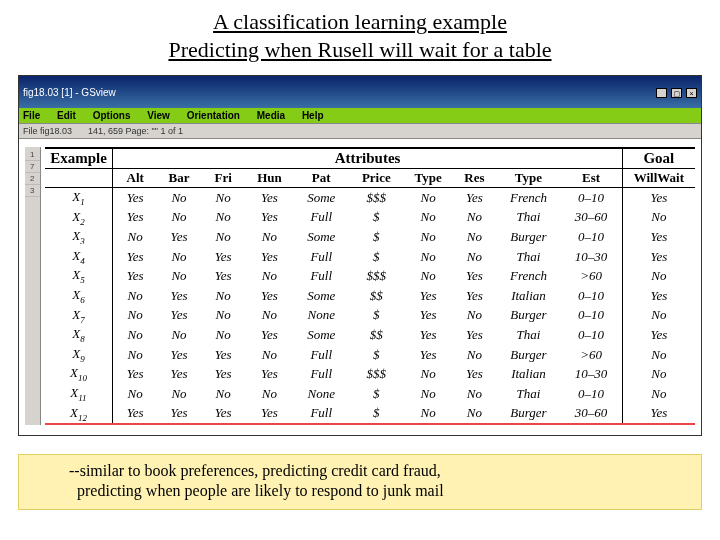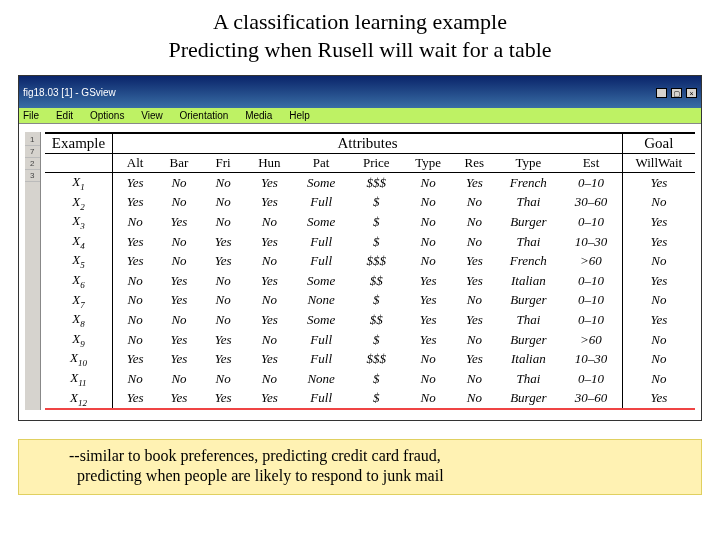--- a/index.html
+++ b/index.html
@@ -10,20 +10,21 @@
     height: 540px;
     font-family: "Times New Roman", serif;
     background: #fff;
     overflow: hidden;
   }
   .slide-title {
     text-align: center;
     font-size: 22px;
     line-height: 1.25;
     padding: 8px 0 6px 0;
+    text-decoration: underline;
   }
   .app-window {
     margin: 6px 18px 0 18px;
     border: 1px solid #333;
     background: #d6d3ce;
     font-family: Tahoma, Arial, sans-serif;
   }
   .titlebar {
     background: linear-gradient(#0a246a,#3a6ea5);
     color: #fff;
@@ -39,24 +40,25 @@
     width: 11px; height: 10px;
     background: #d6d3ce;
     border: 1px solid #000;
     margin-left: 1px;
     font-size: 7px;
     text-align: center;
     line-height: 9px;
     color: #000;
   }
   .menubar {
-    background: #bef264;
+    background: #84cc16;
     font-size: 10px;
     padding: 2px 4px;
     border-bottom: 1px solid #888;
+    font-weight: bold;
   }
   .menubar span { margin-right: 14px; cursor: default; }
   .toolbar {
     background: #d6d3ce;
     font-size: 9px;
     padding: 2px 4px;
     border-bottom: 1px solid #888;
     color: #333;
     display: flex;
     gap: 16px;
@@ -85,21 +87,21 @@
     width: 100%;
     table-layout: fixed;
   }
   table.main th, table.main td {
     padding: 1px 3px;
     text-align: center;
     font-style: italic;
     white-space: nowrap;
     overflow: hidden;
   }
-  table.main th { font-style: normal; font-weight: normal; }
+  table.main th { font-style: normal; font-weight: bold; }
   .hdr-top th {
     border-top: 2px solid #000;
     border-bottom: 1px solid #000;
     font-size: 15px;
     padding: 6px 3px;
   }
   .hdr-sub th {
     border-bottom: 1px solid #000;
     font-style: italic;
     font-size: 13px;
@@ -137,20 +139,24 @@
     </span>
   </div>
   <div class="menubar">
     <span>File</span>
     <span>Edit</span>
     <span>Options</span>
     <span>View</span>
     <span>Orientation</span>
     <span>Media</span>
     <span>Help</span>
+  </div>
+  <div class="toolbar">
+    <span>File fig18.03</span>
+    <span>141, 659   Page: ""  1 of 1</span>
   </div>
   <div class="doc-area">
     <div class="side-ruler">
       <div>1</div>
       <div>7</div>
       <div>2</div>
       <div>3</div>
     </div>
     <table class="main">
       <colgroup>

